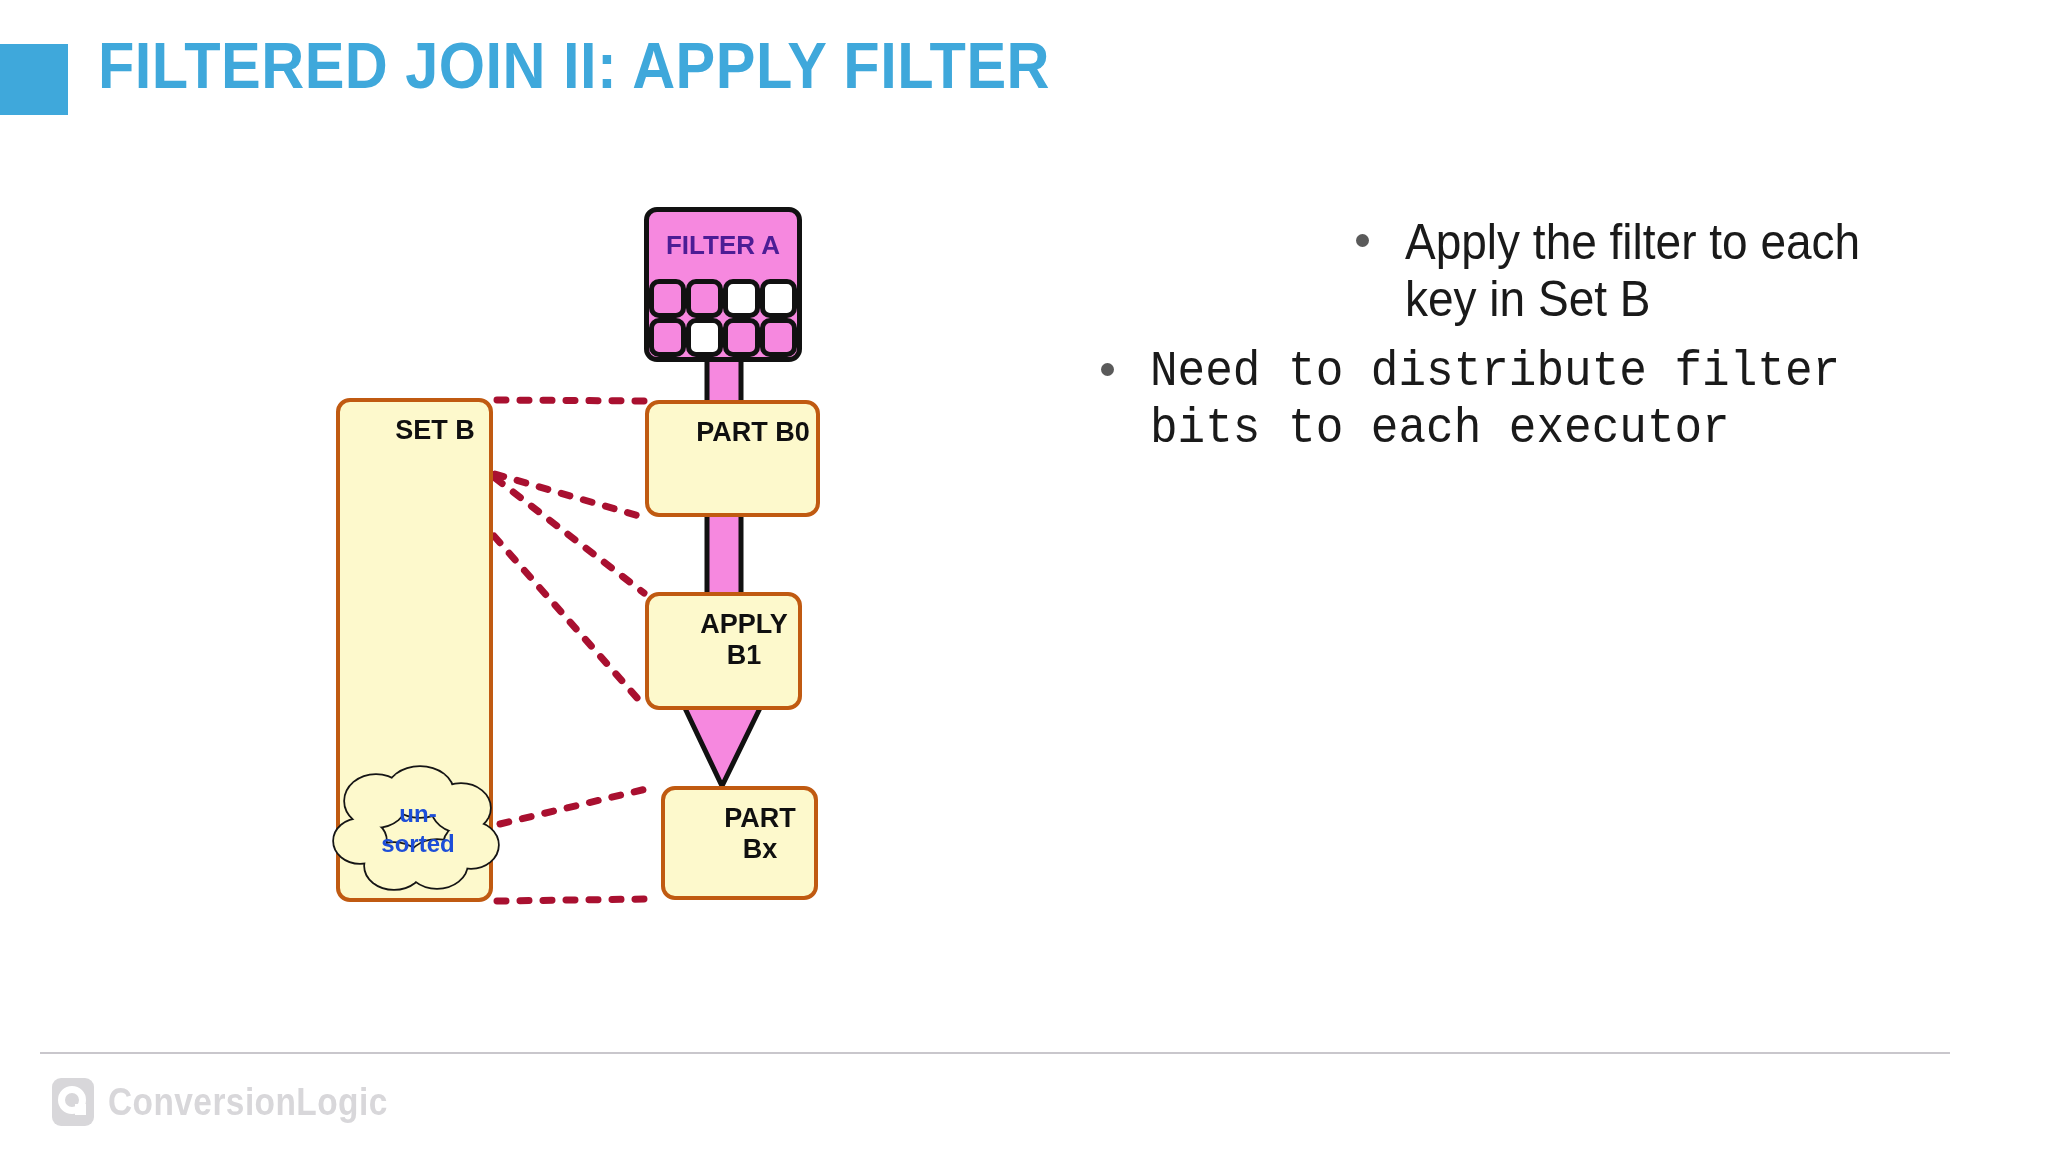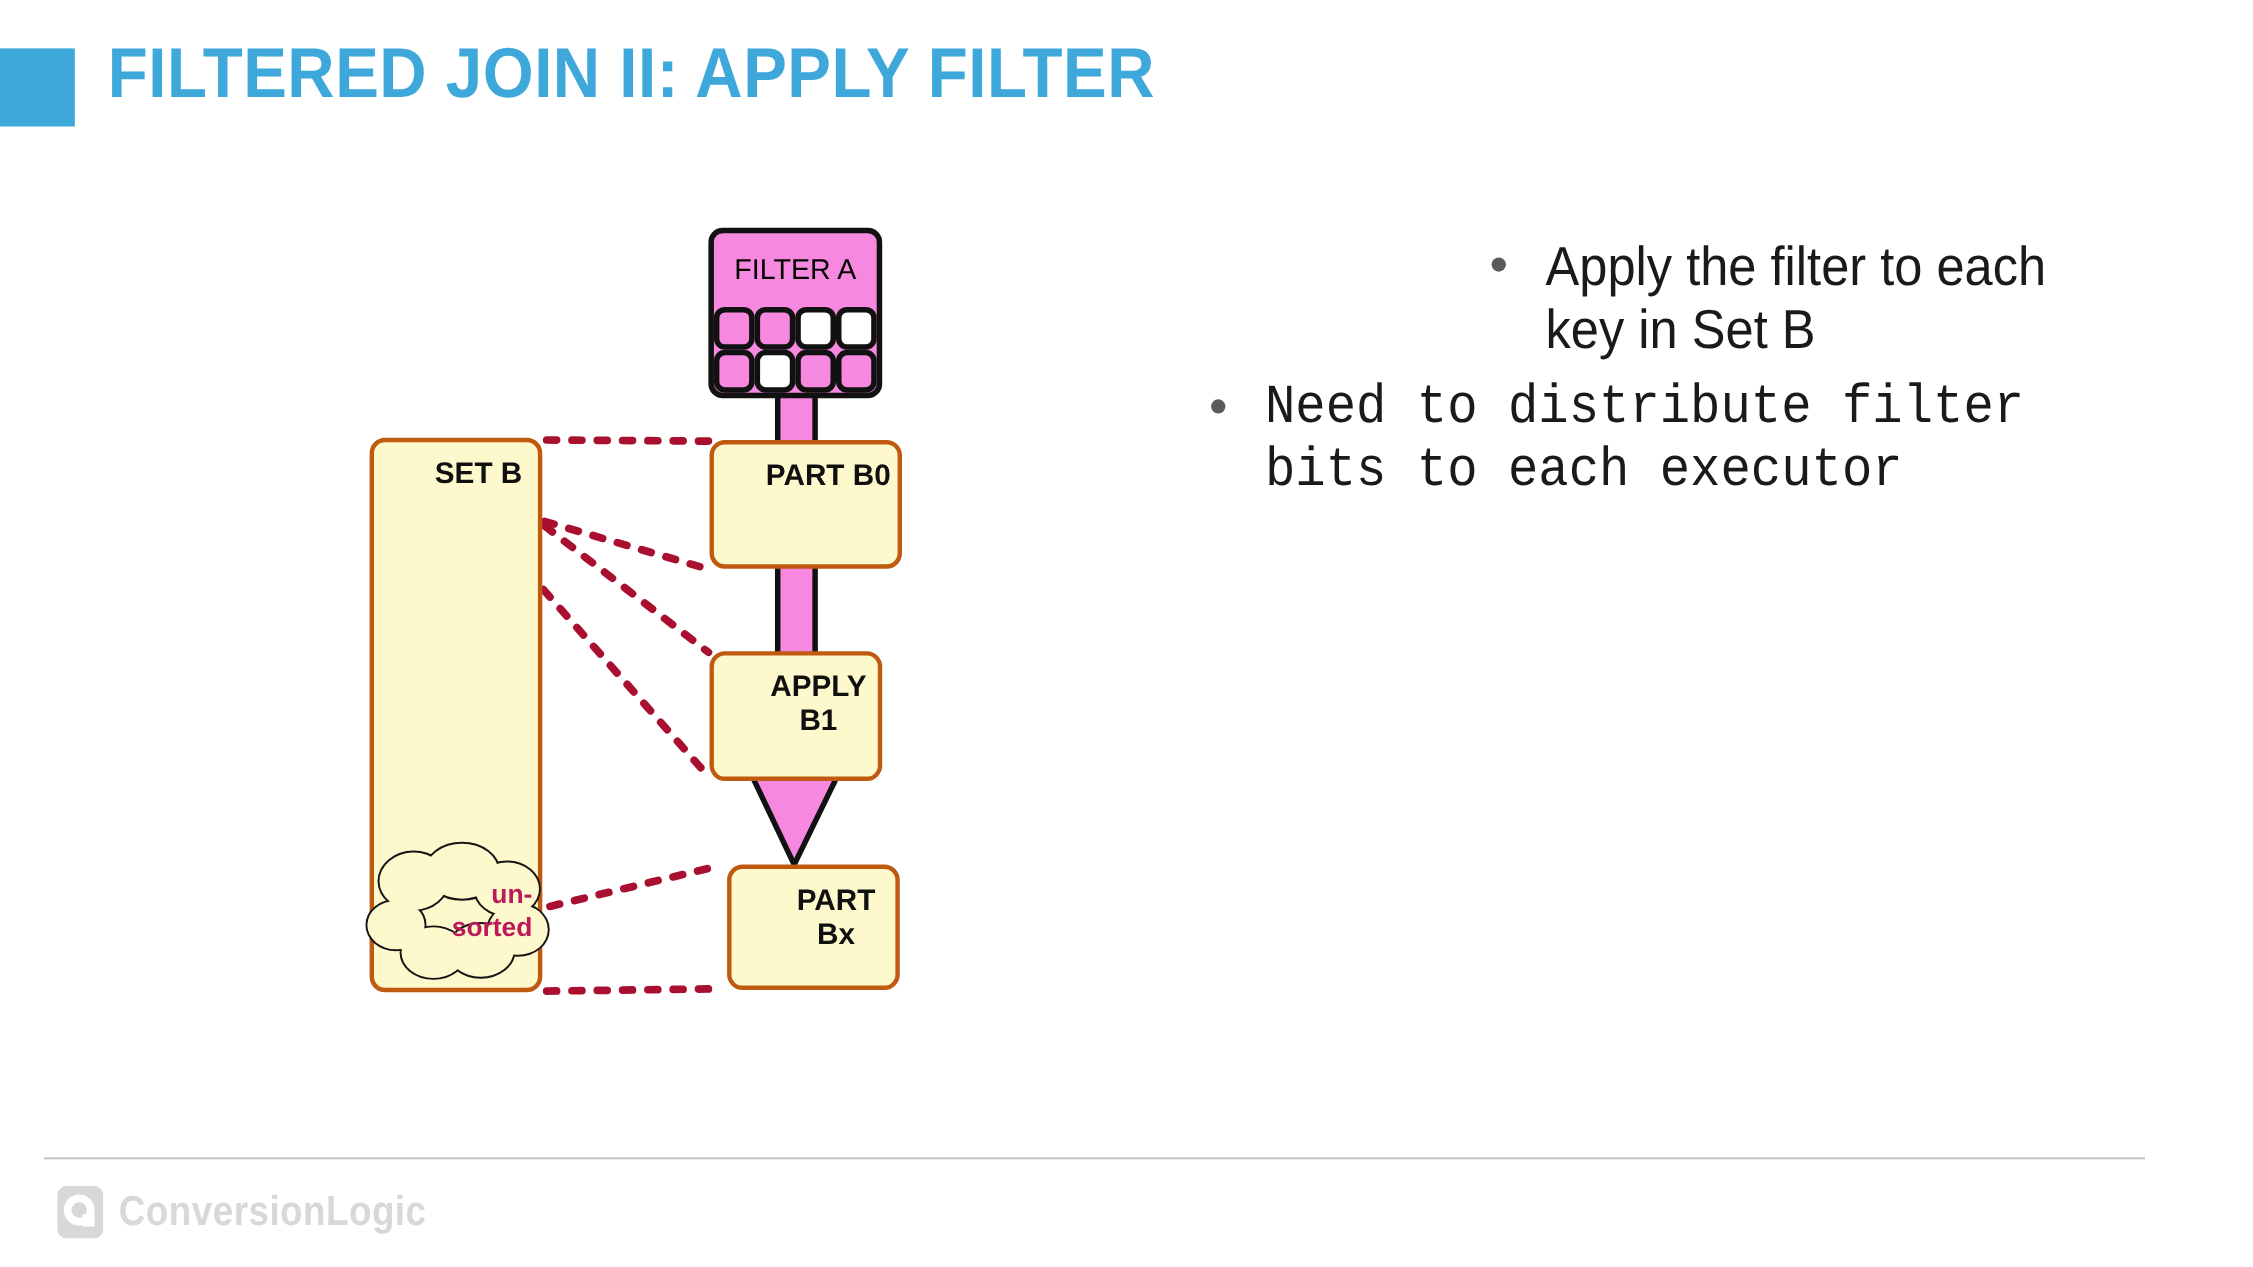--- a/index.html
+++ b/index.html
@@ -21,32 +21,32 @@
   .diagram-box{position:absolute;box-sizing:border-box;z-index:2;text-align:center;}
   .part{
     background:var(--yellow);border:4px solid var(--orange);border-radius:14px;
     font-weight:bold;font-size:27px;color:#101010;padding-top:13px;padding-left:41px;
   }
   #filter-box{
     left:644px;top:207px;width:158px;height:155px;
     background:var(--pink);border:5px solid var(--ink);border-radius:13px;
   }
   #filter-label{height:67px;display:flex;align-items:center;justify-content:center;
-    font-weight:normal;font-size:26px;color:#000000;}
+    font-weight:bold;font-size:26px;color:#4c1d95;}
   .cells{display:grid;grid-template-columns:repeat(4,1fr);grid-auto-rows:39px;width:148px;}
   .cell{box-sizing:border-box;border:5px solid var(--ink);border-radius:10px;}
   .bit-on{background:var(--pink);}
   .bit-off{background:#fff;}
   #set-b{left:336px;top:398px;width:157px;height:504px;}
   #part-b0{left:645px;top:400px;width:175px;height:117px;}
   #part-b1{left:645px;top:592px;width:157px;height:118px;}
   #part-bx{left:645px;top:786px;width:157px;height:114px;margin-left:16px;}
   #cloud-text{
-    position:absolute;left:352px;top:799px;width:132px;z-index:4;text-align:right;
-    font-weight:bold;font-size:24px;line-height:30px;color:#be185d;
+    position:absolute;left:352px;top:799px;width:132px;z-index:4;text-align:center;
+    font-weight:bold;font-size:24px;line-height:30px;color:#1d4ed8;
   }
   
   #bullets{position:absolute;left:1260px;top:214px;width:640px;z-index:2;}
   .bullet-item{display:flex;align-items:flex-start;justify-content:flex-end;}
   .bullet-item + .bullet-item{margin-top:15px;font-family:Liberation Mono, monospace;}
   .bullet-dot{flex:0 0 auto;width:13px;height:13px;border-radius:50%;
     background:var(--bullet-dot);margin:20px 36px 0 0;}
   .bullet-text{color:var(--text);font-size:50px;line-height:57px;}
   .bullet-line{white-space:nowrap;transform:scaleX(.92);transform-origin:left center;}
   

